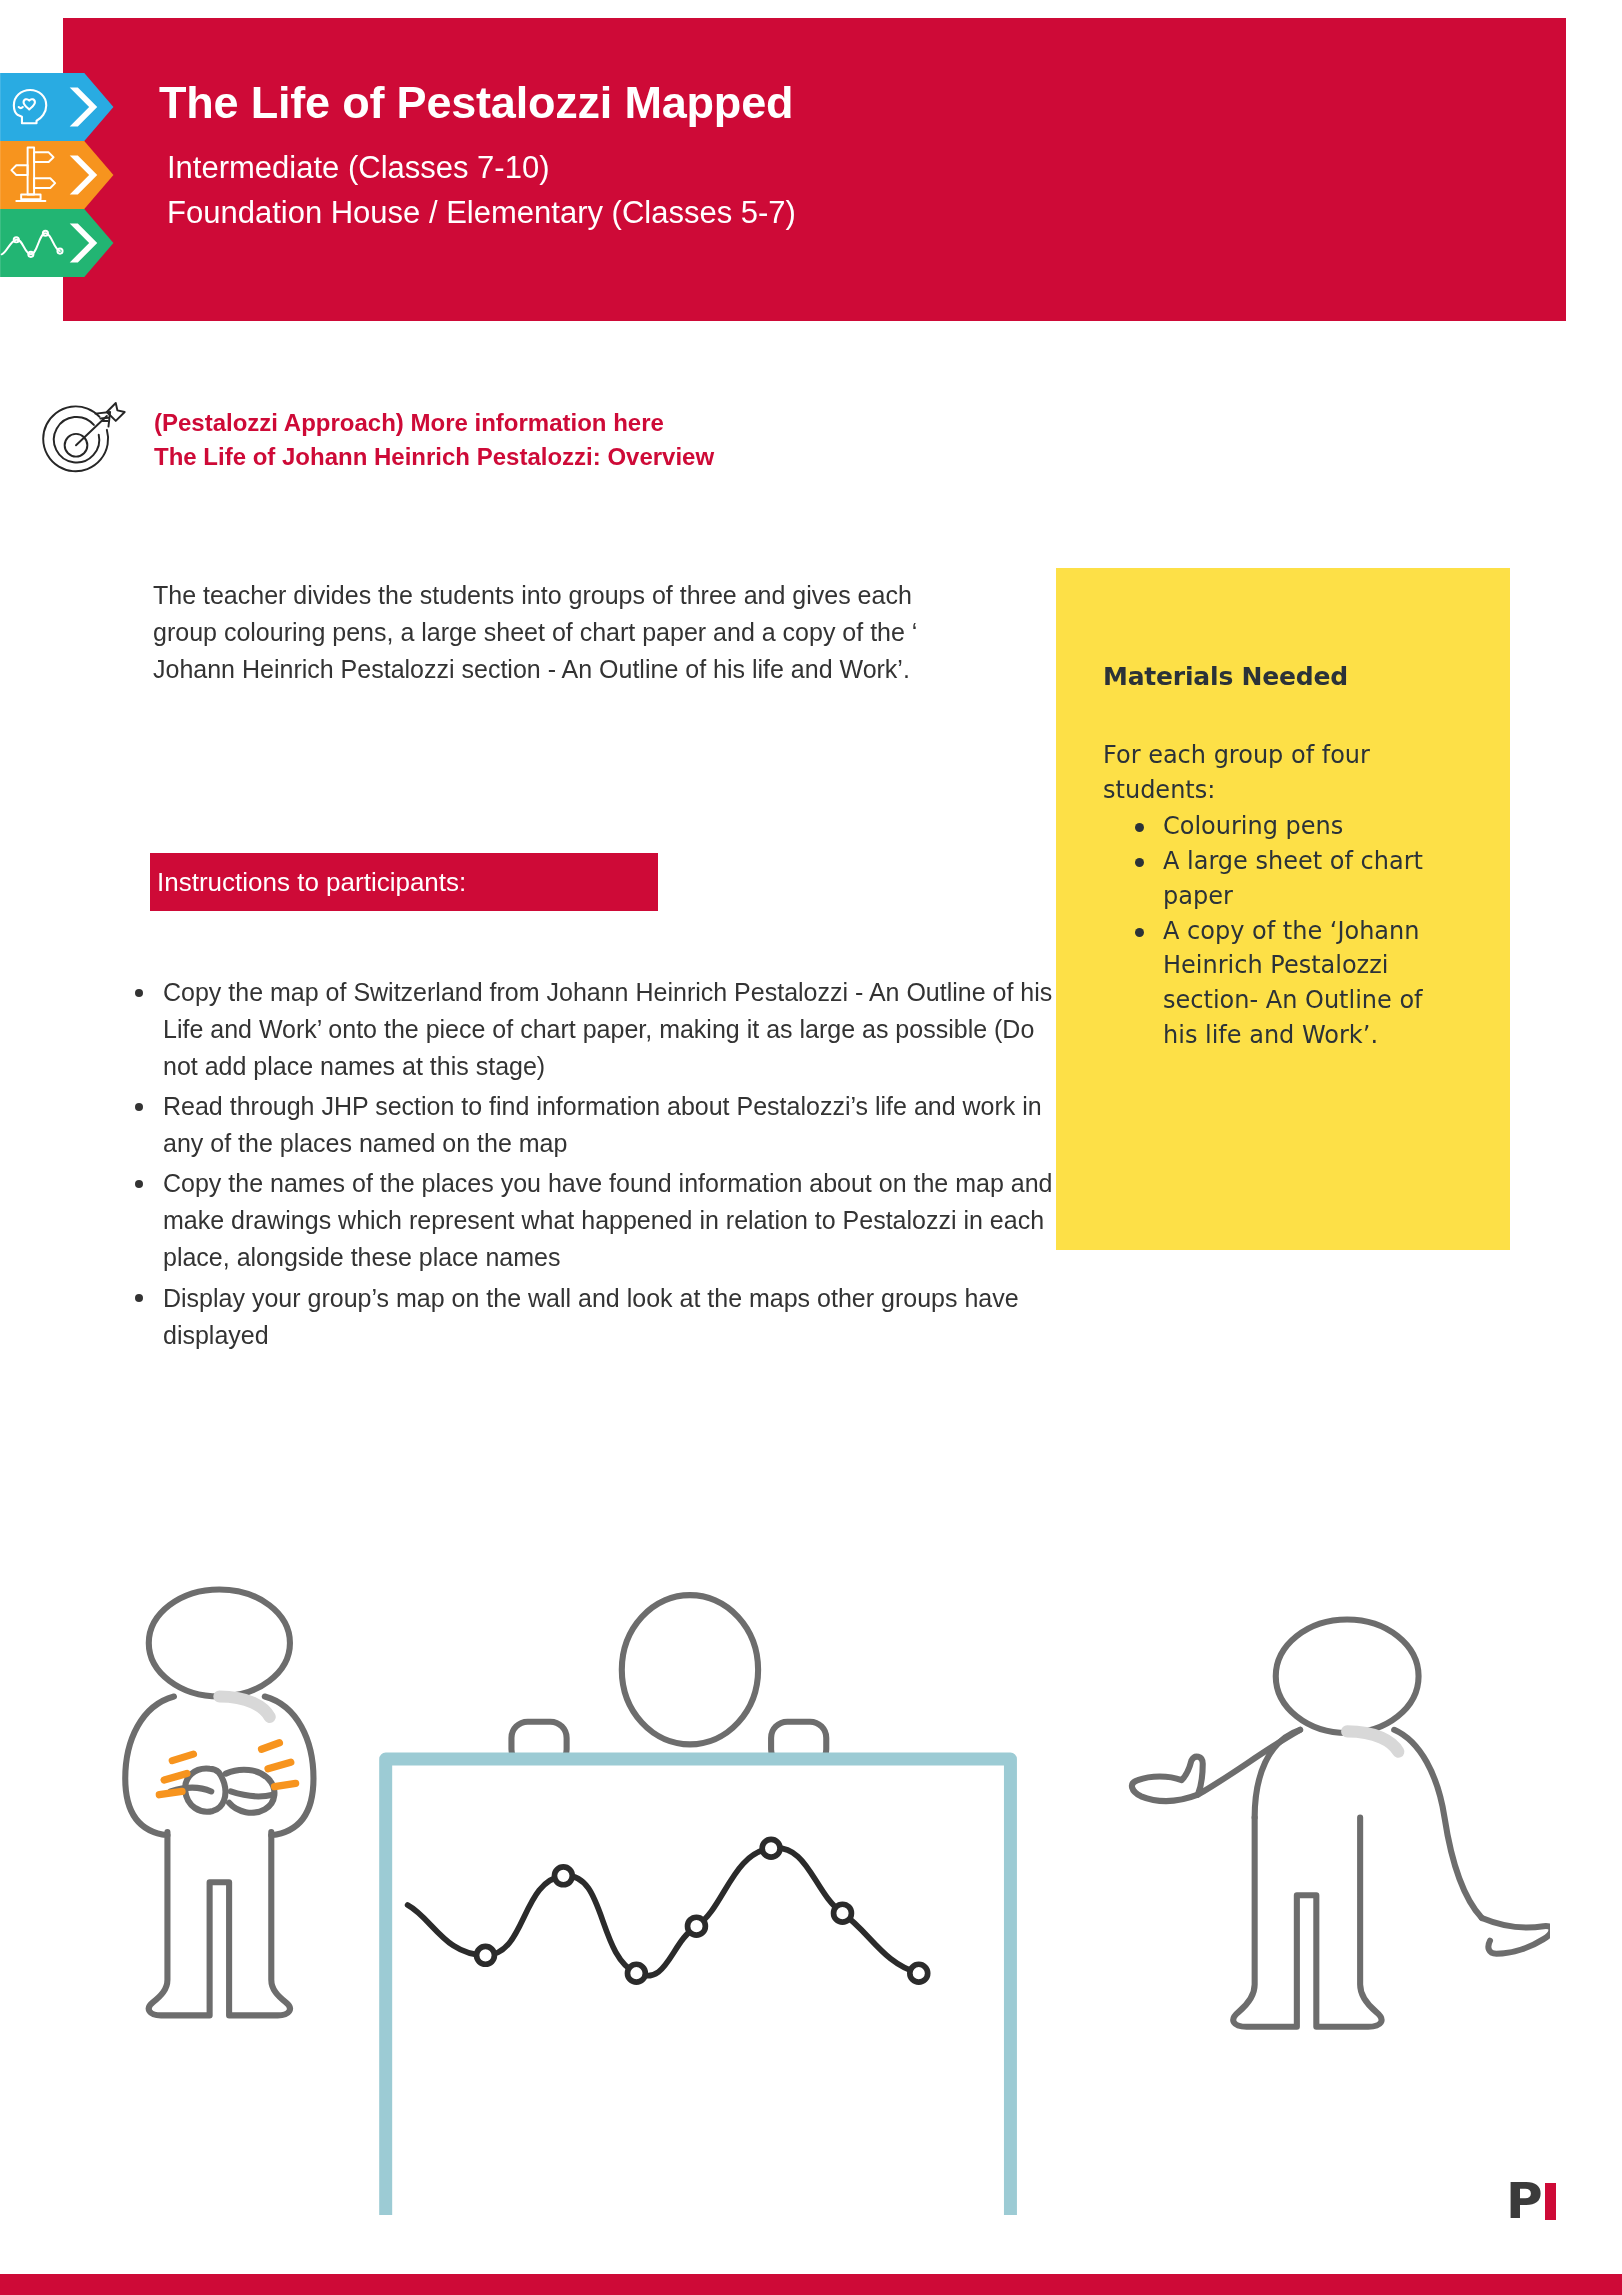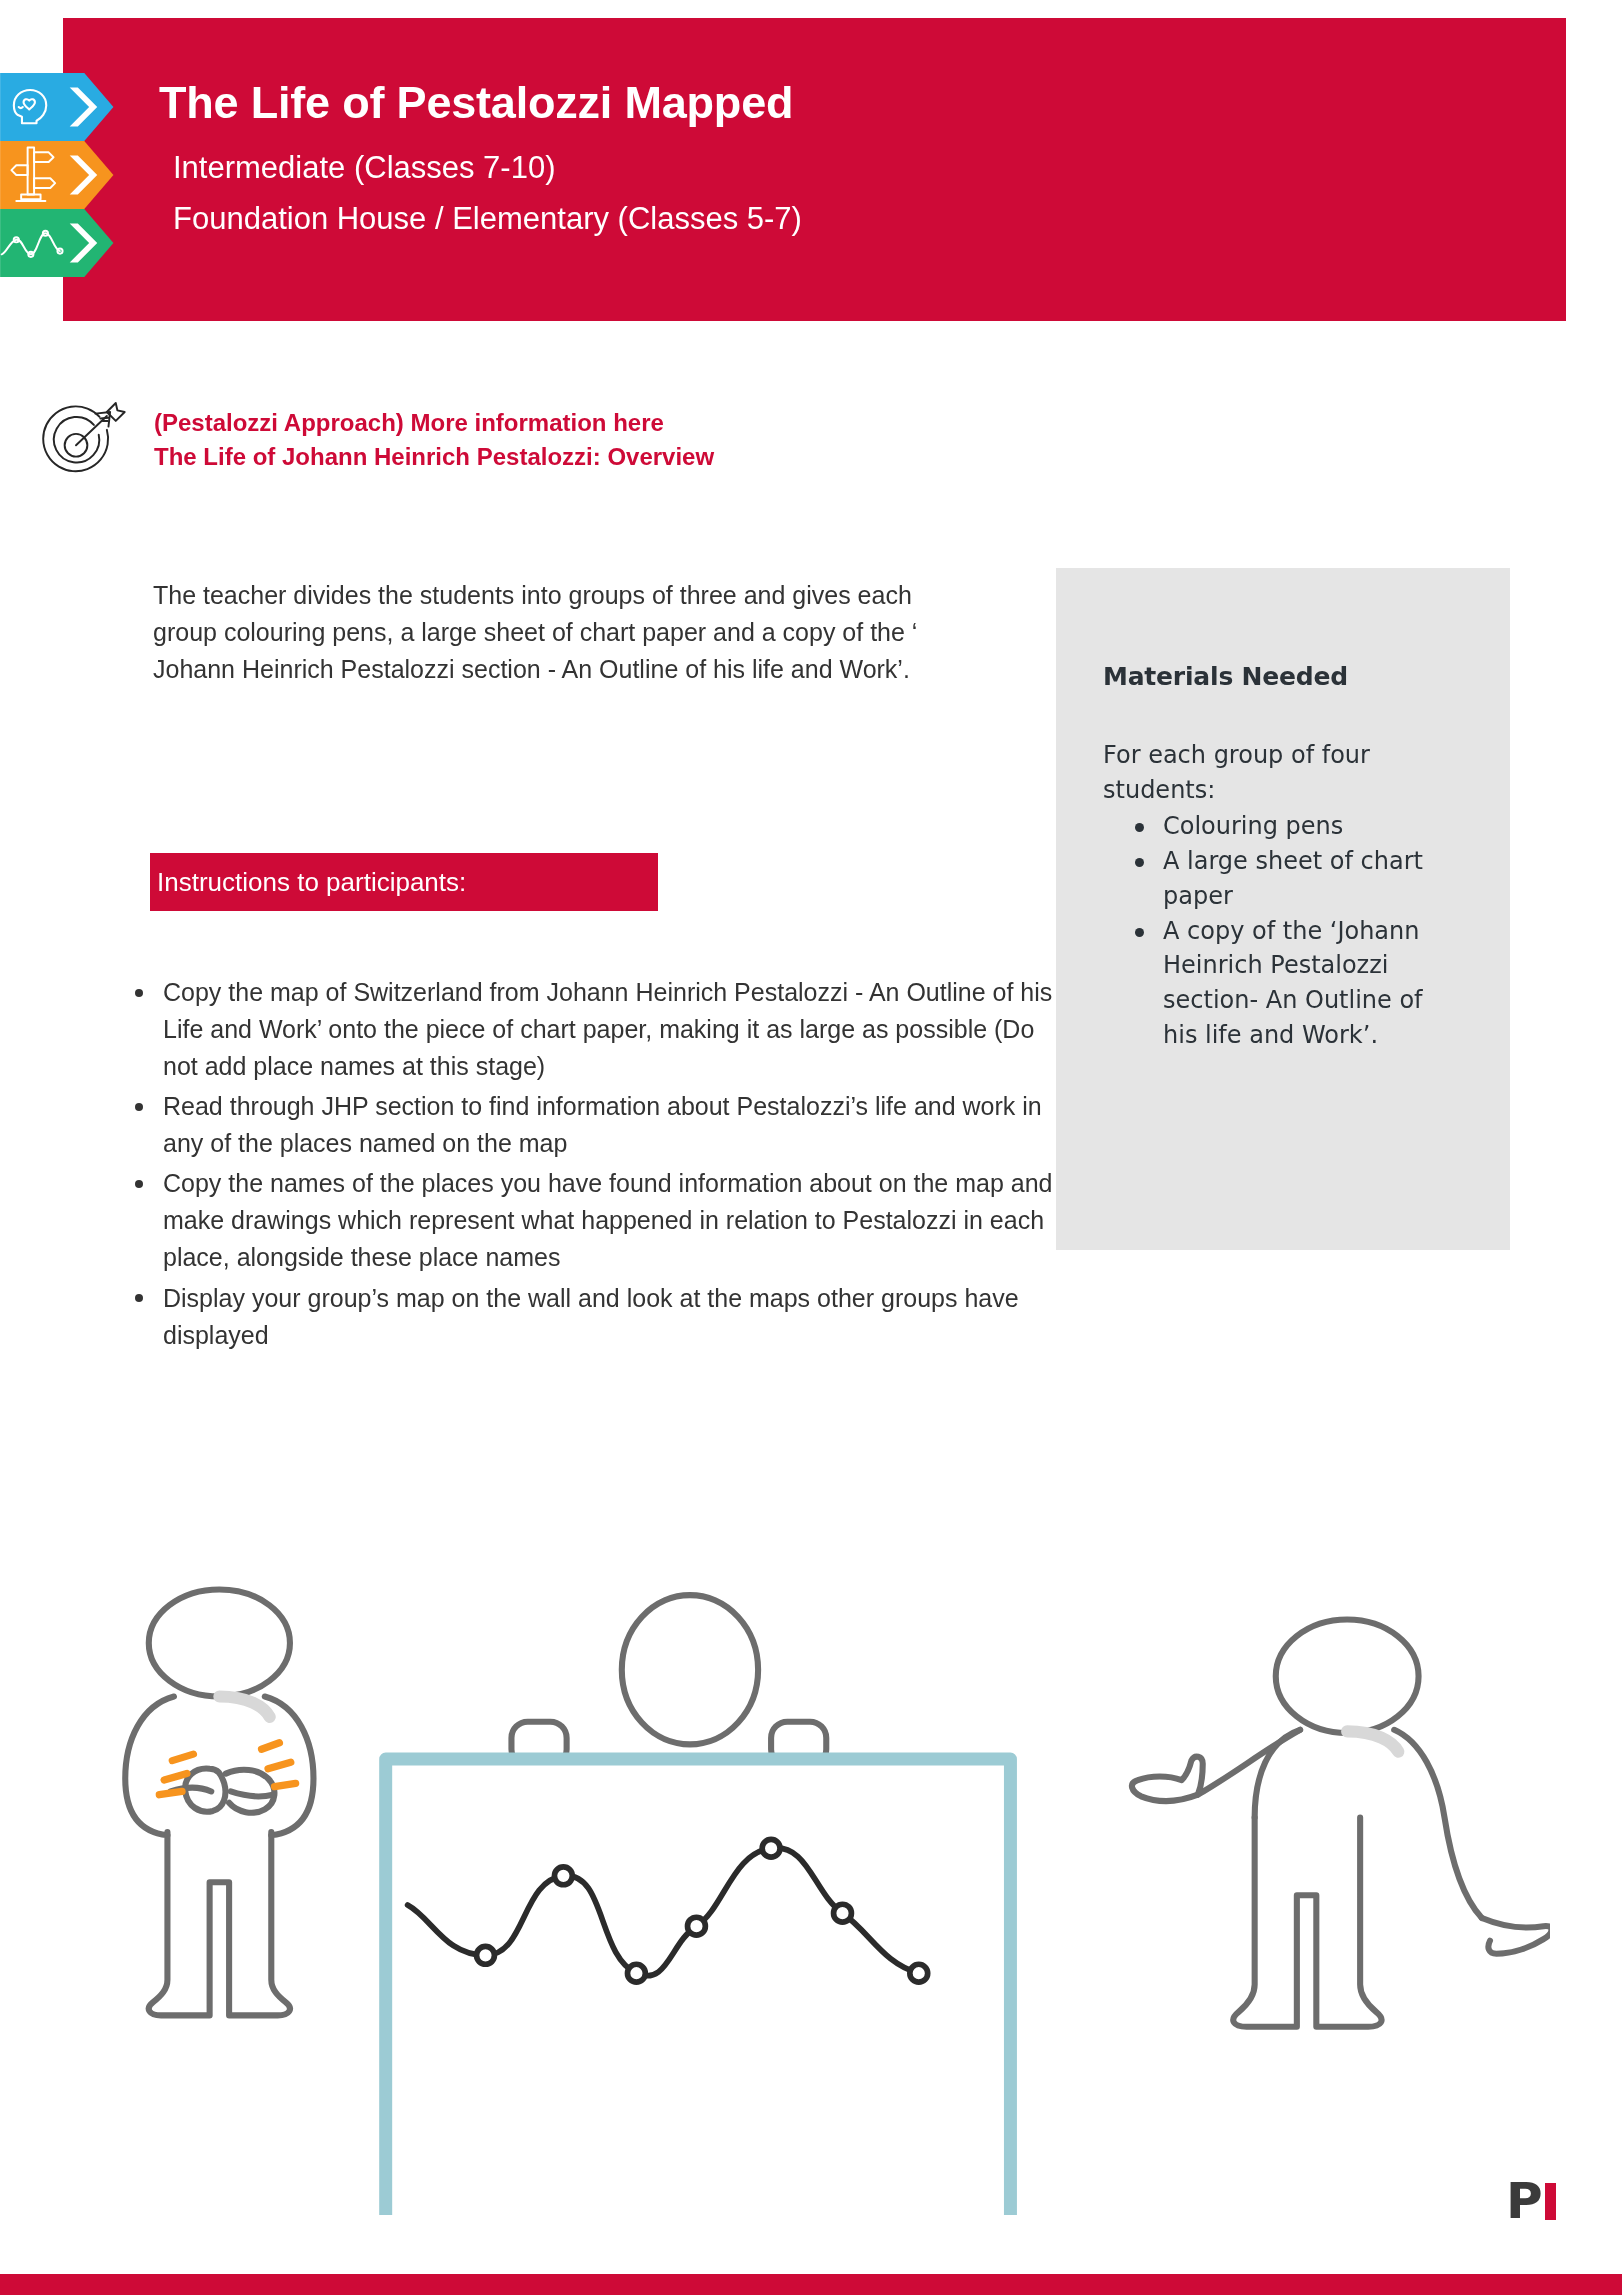--- a/index.html
+++ b/index.html
@@ -16,21 +16,21 @@
     background:#CE0A37;
   }
   .header-text{
     position:absolute;left:159px;top:78px;width:1217px;
   }
   .header-title{
     font-size:45px;font-weight:bold;color:#ffffff;letter-spacing:-0.2px;
     line-height:1.1;margin:0 0 21px 0;
   }
   .header-sub{
-    font-size:31px;color:#ffffff;line-height:1.22;margin:14px;font-weight:400;
+    font-size:31px;color:#ffffff;line-height:1.22;margin:8px;font-weight:400;
   }
 
   
   .tabs{position:absolute;left:0px;top:73px;width:122px;height:203px;}
   .tab{position:absolute;left:0;width:120px;height:67px;}
   .tab svg{display:block;}
 
   
   .target-icon{position:absolute;left:37px;top:399px;width:91px;height:86px;}
   .overview-head{
@@ -59,21 +59,21 @@
   }
   .instr-list li{position:relative;margin:0 0 3.2px 0;}
   .instr-list li:before{
     content:"";position:absolute;left:-28px;top:14.6px;
     width:8px;height:8px;border-radius:50%;background:#333333;
   }
 
   
   .materials{
     position:absolute;left:1056px;top:568px;width:454px;height:682px;
-    background:#e5e5e5;box-sizing:border-box;padding:94px 47px 0 47px;
+    background:#fde047;box-sizing:border-box;padding:94px 47px 0 47px;
     font-family:"DejaVu Sans",sans-serif;
   }
   .materials-title{
     font-size:25px;font-weight:bold;color:#2B3238;margin:0 0 47px 0;
     letter-spacing:-0.2px;
   }
   .materials-lead{
     font-size:24px;color:#2B3238;line-height:1.45;margin:0 0 1.6px 0;
   }
   .materials-list{

